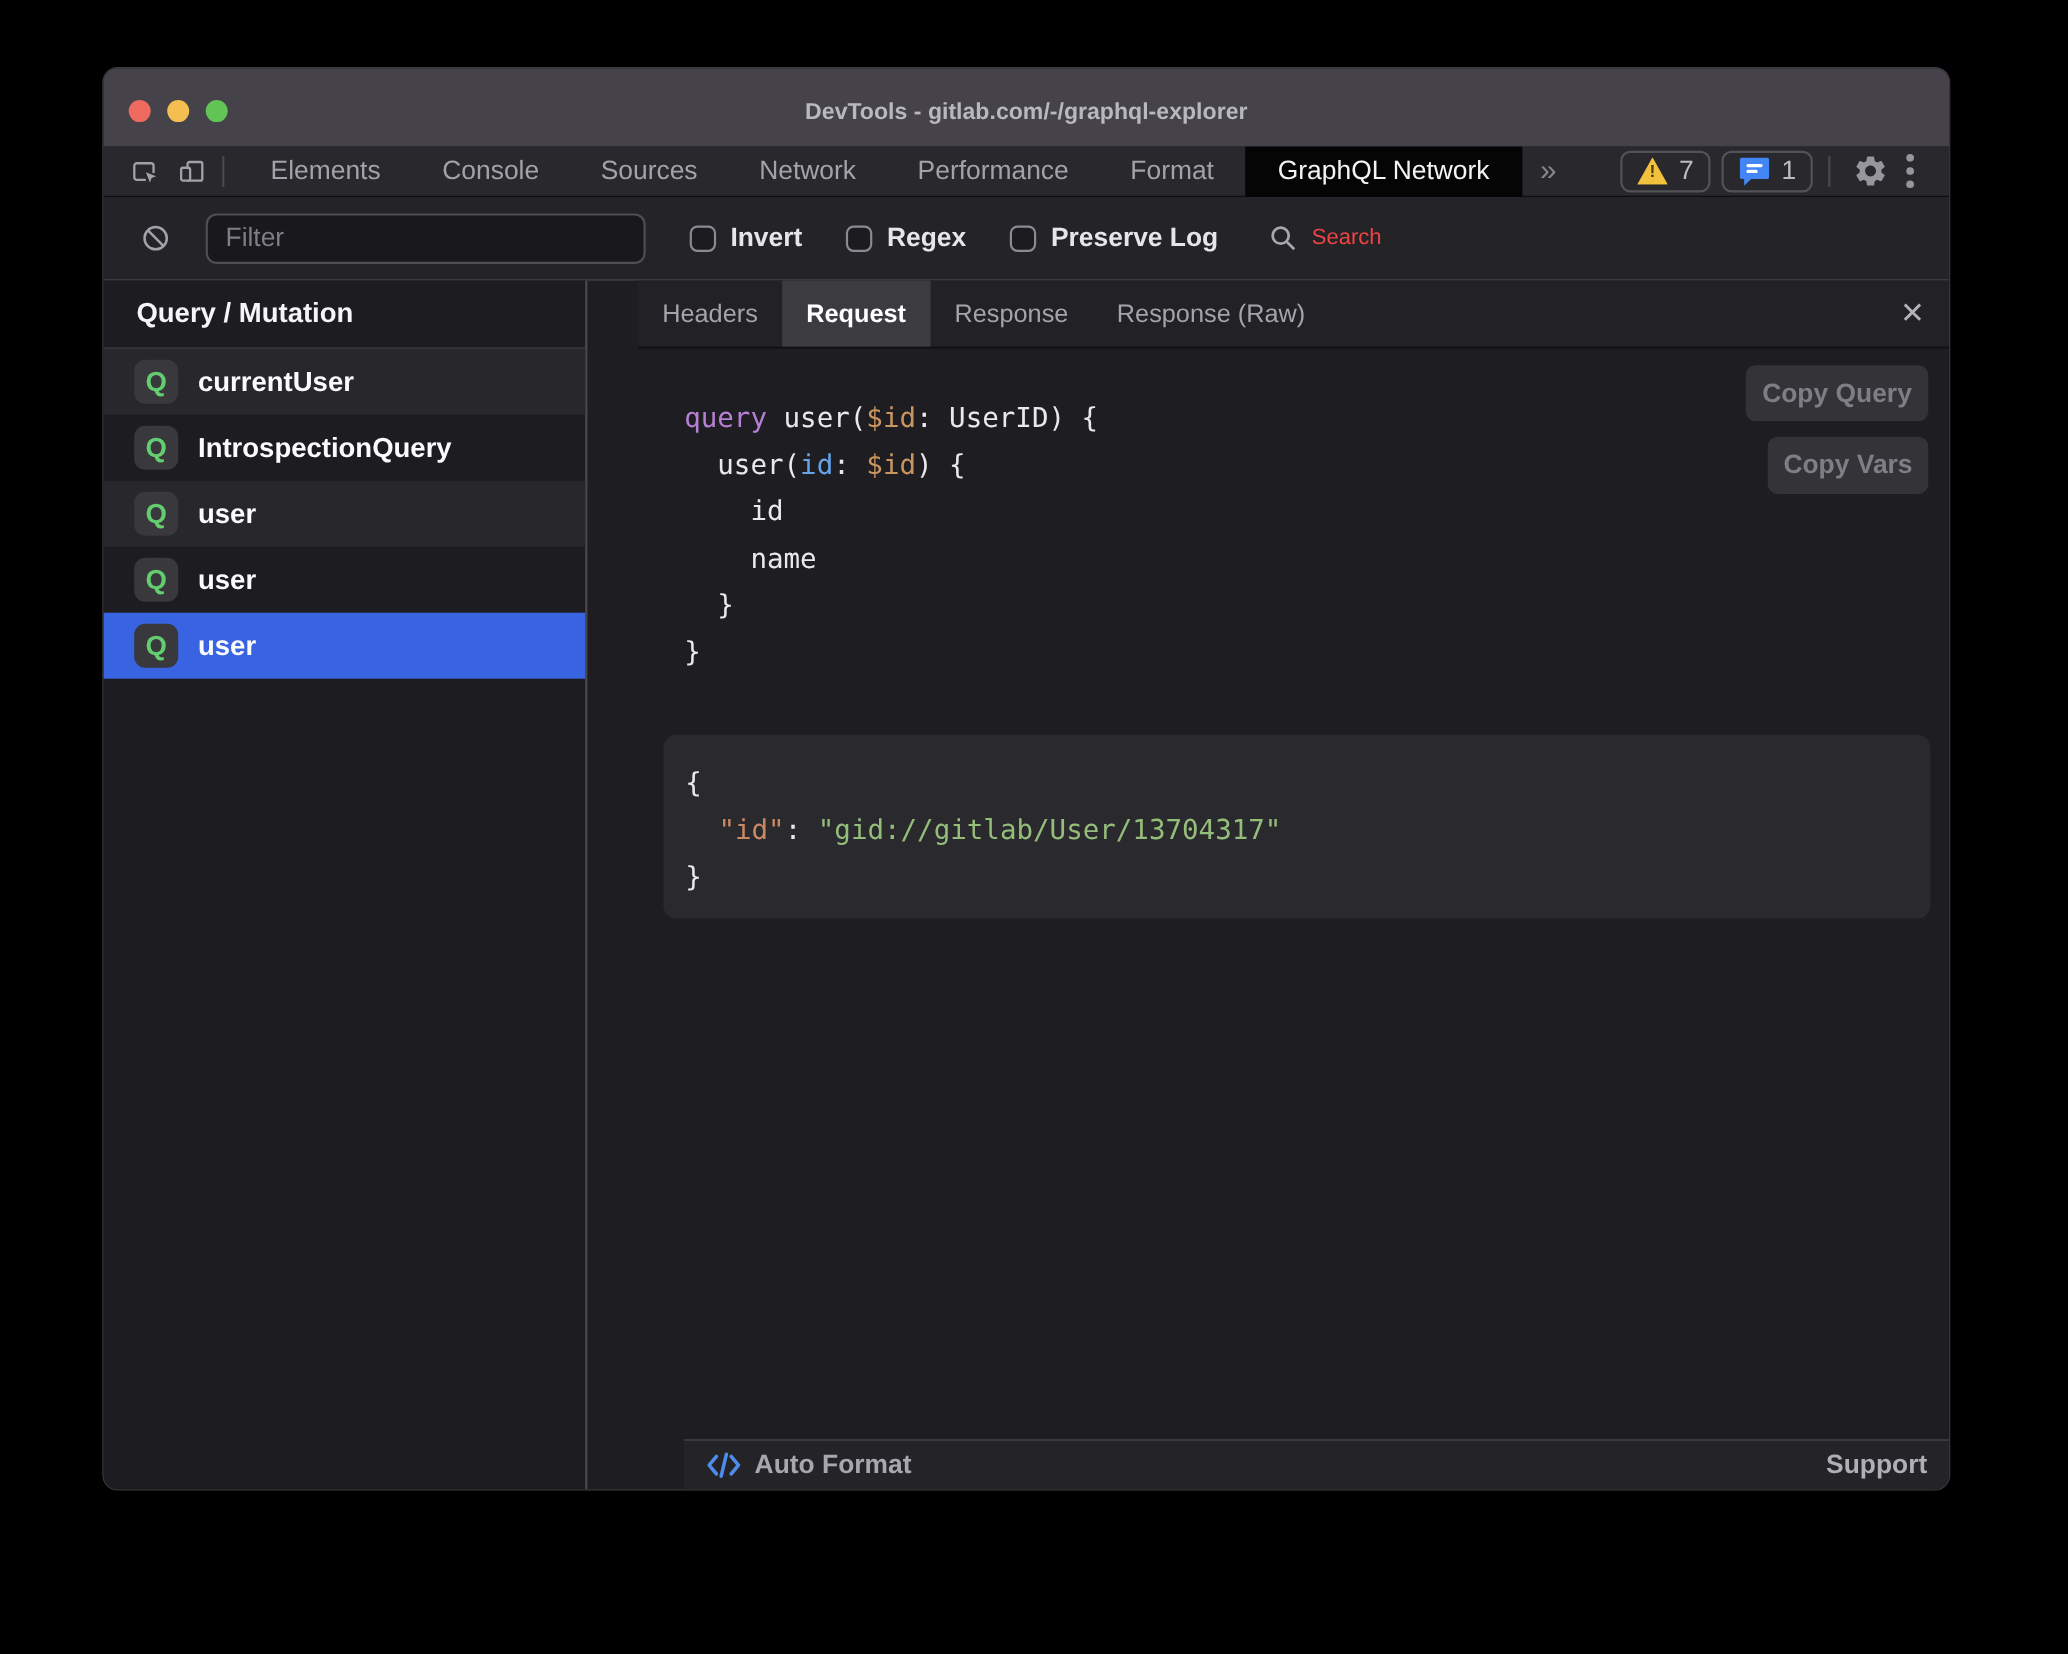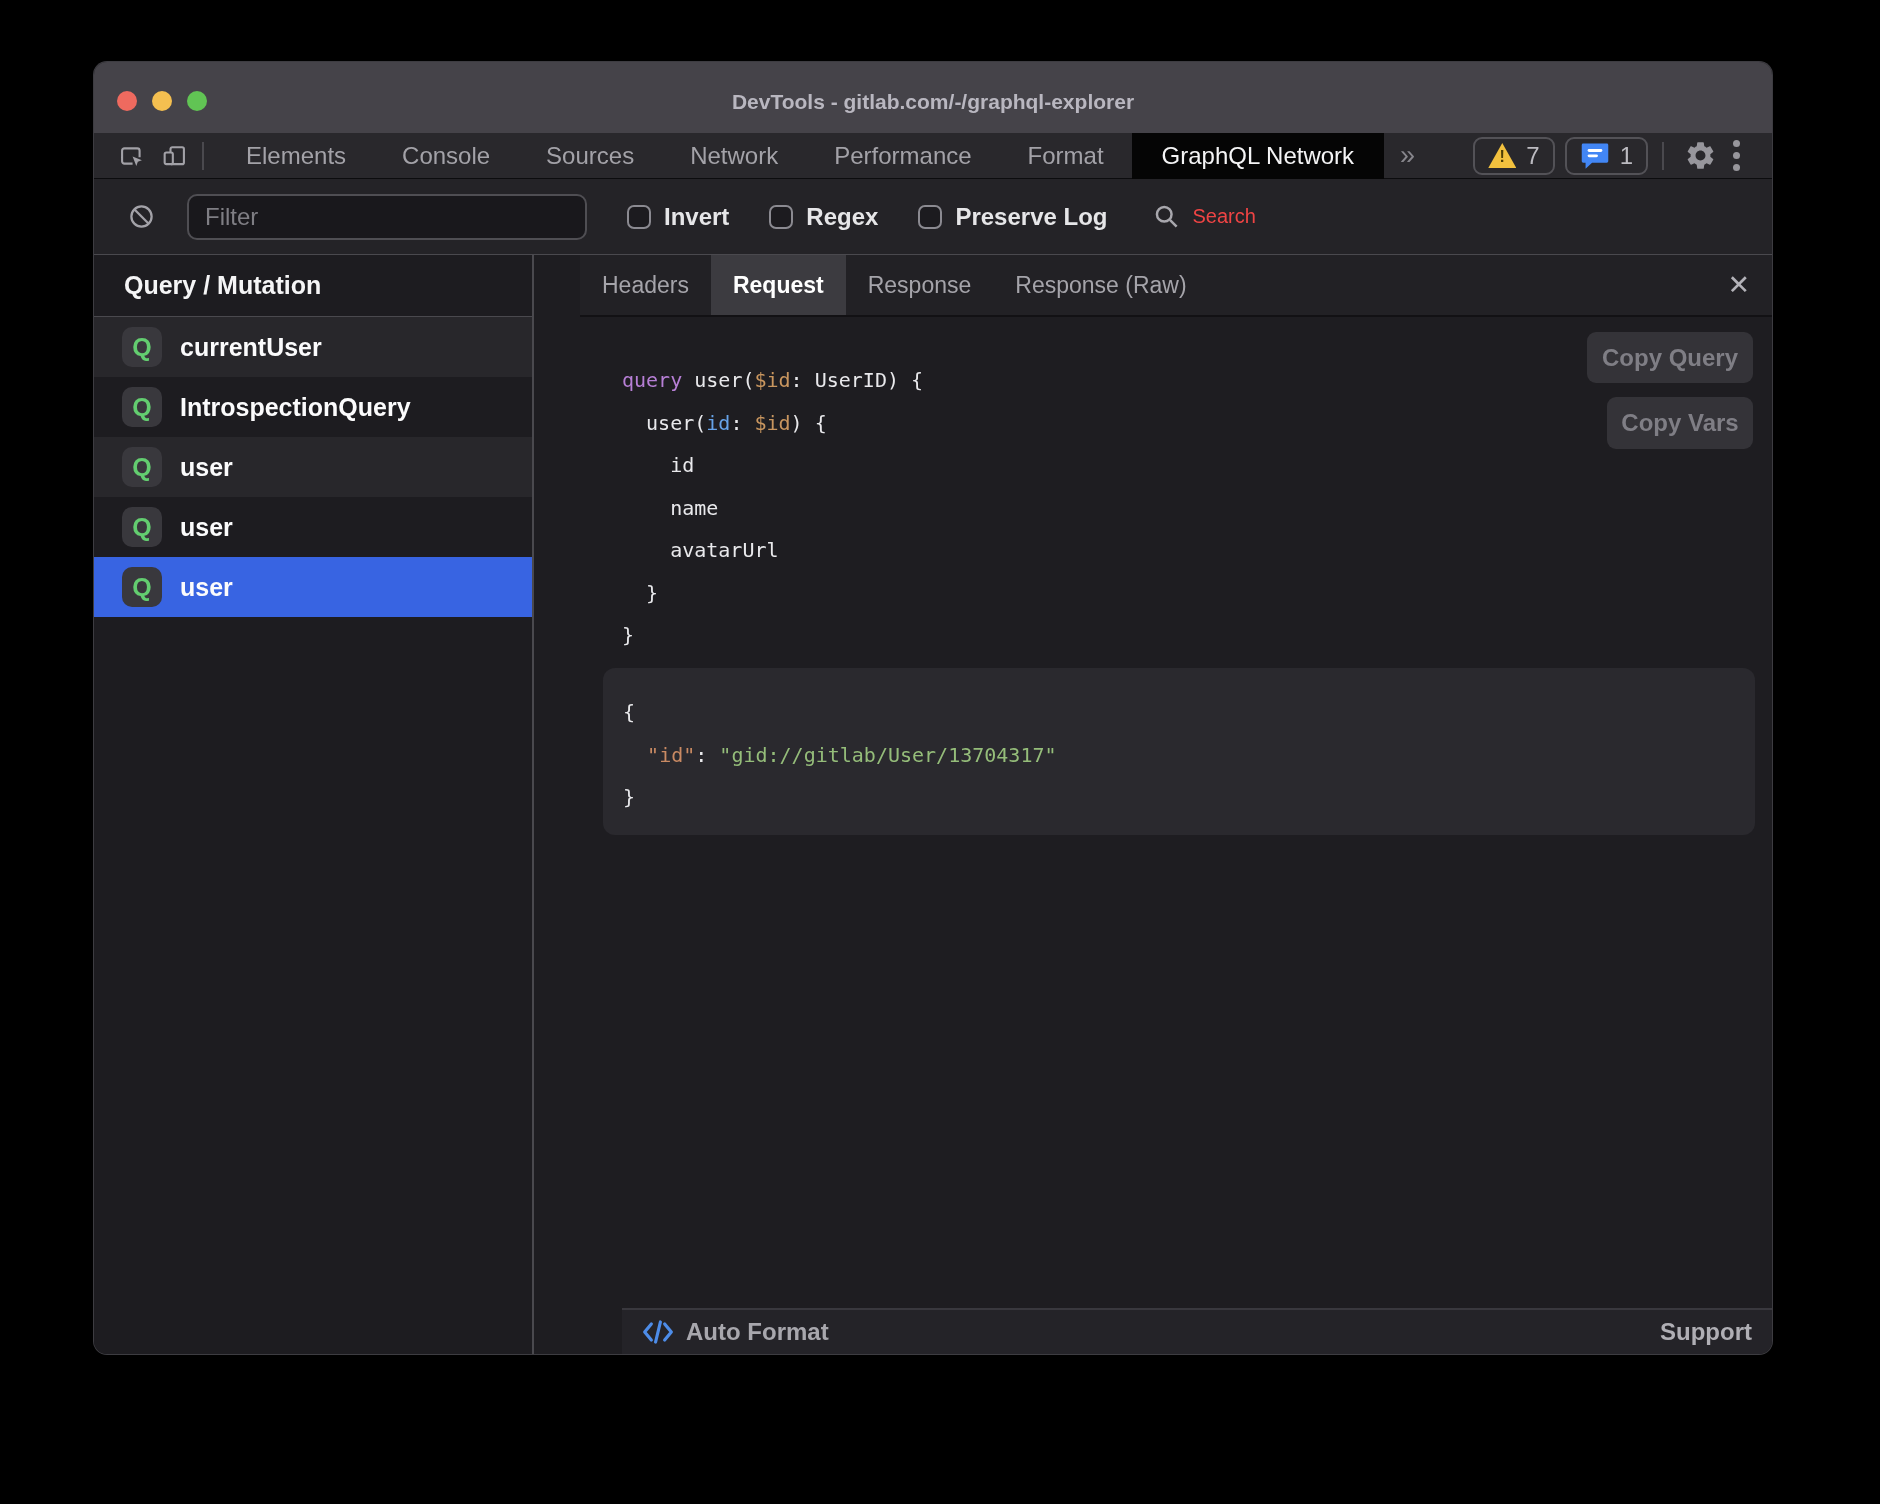--- a/index.html
+++ b/index.html
@@ -86,21 +86,21 @@
     background:none;border:none;font-size:27px;color:#b3b2b8;cursor:pointer;padding:0 8px;}
 
   .detail-body{flex:1;position:relative;background:#1e1d21;}
   .copybtn{position:absolute;background:#343338;border:none;border-radius:9px;
     color:#7f7e85;font-size:24px;font-weight:700;cursor:pointer;
     font-family:"Liberation Sans",sans-serif;}
   .copy-query{right:19px;top:15px;width:166px;height:51px;}
   .copy-vars{right:19px;top:80px;width:146px;height:52px;}
 
   .code{font-family:"DejaVu Sans Mono","Liberation Mono",monospace;
-    font-size:20px;line-height:42.5px;color:#e9e9ec;}
+    font-size:25px;line-height:42.5px;color:#e9e9ec;}
   .code-line{white-space:pre;}
   .query-code{position:absolute;left:42px;top:42px;}
   .vars{position:absolute;left:23px;right:17px;top:351px;height:167px;
     background:#2a292e;border-radius:12px;padding:23px 0 0 20px;}
   .tok-plain{color:#e9e9ec;}
   .tok-purple{color:var(--keyword-purple);}
   .tok-variable{color:var(--variable-orange);}
   .tok-argument{color:var(--argument-blue);}
   .tok-key{color:var(--key-orange);}
   .tok-string{color:var(--string-green);}
@@ -244,21 +244,20 @@
       </div>
 
       <div class="detail-body">
         <button class="copybtn copy-query">Copy Query</button>
         <button class="copybtn copy-vars">Copy Vars</button>
         <div id="query-code" class="code query-code">
             <div class="code-line"><span class="tok-purple">query</span><span class="tok-plain"> user(</span><span class="tok-variable">$id</span><span class="tok-plain">: UserID) {</span></div>
             <div class="code-line"><span class="tok-plain">  user(</span><span class="tok-argument">id</span><span class="tok-plain">: </span><span class="tok-variable">$id</span><span class="tok-plain">) {</span></div>
             <div class="code-line"><span class="tok-plain">    id</span></div>
             <div class="code-line"><span class="tok-plain">    name</span></div>
-            <div class="code-line"><span class="tok-plain">    avatarUrl</span></div>
             <div class="code-line"><span class="tok-plain">  }</span></div>
             <div class="code-line"><span class="tok-plain">}</span></div>
           </div>
         <div class="vars">
           <div id="vars-code" class="code">
               <div class="code-line"><span class="tok-plain">{</span></div>
               <div class="code-line"><span class="tok-plain">  </span><span class="tok-key">"id"</span><span class="tok-plain">: </span><span class="tok-string">"gid://gitlab/User/13704317"</span></div>
               <div class="code-line"><span class="tok-plain">}</span></div>
             </div>
         </div>

